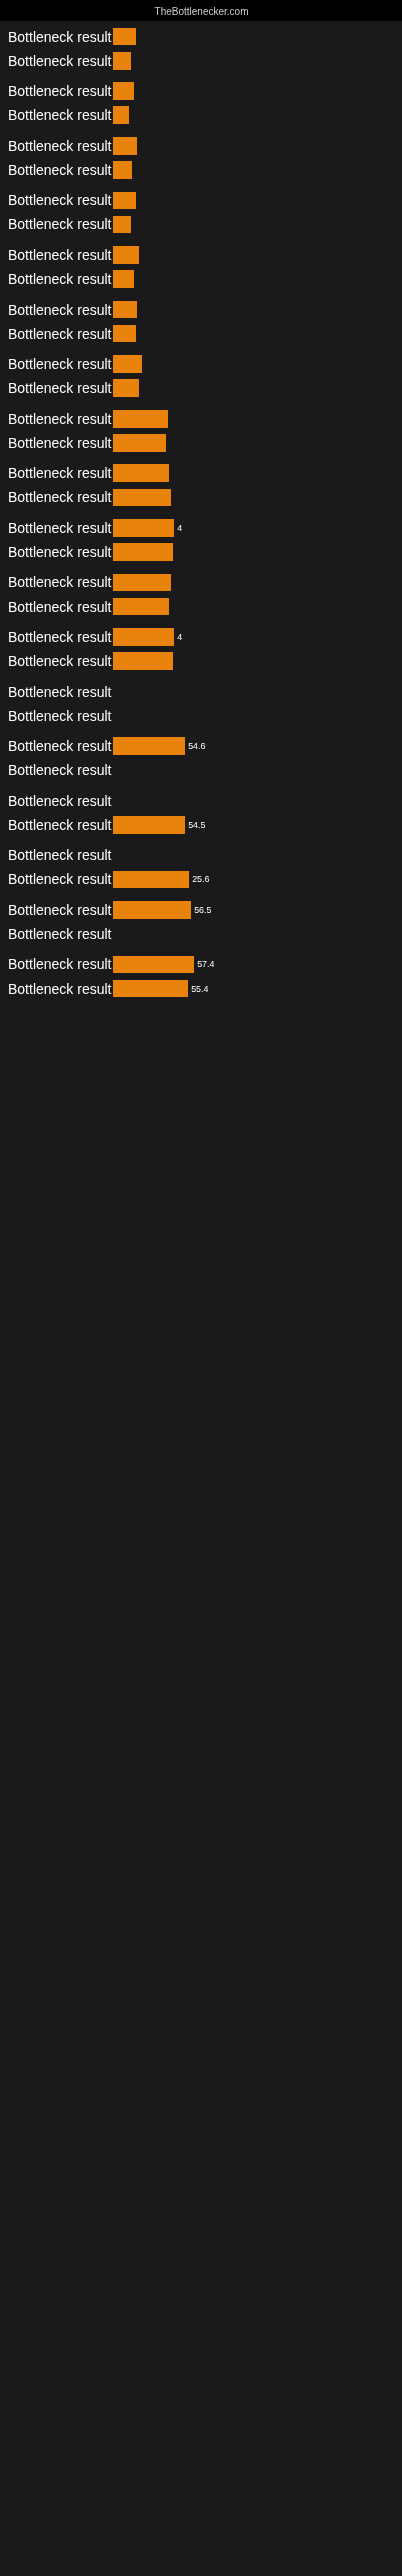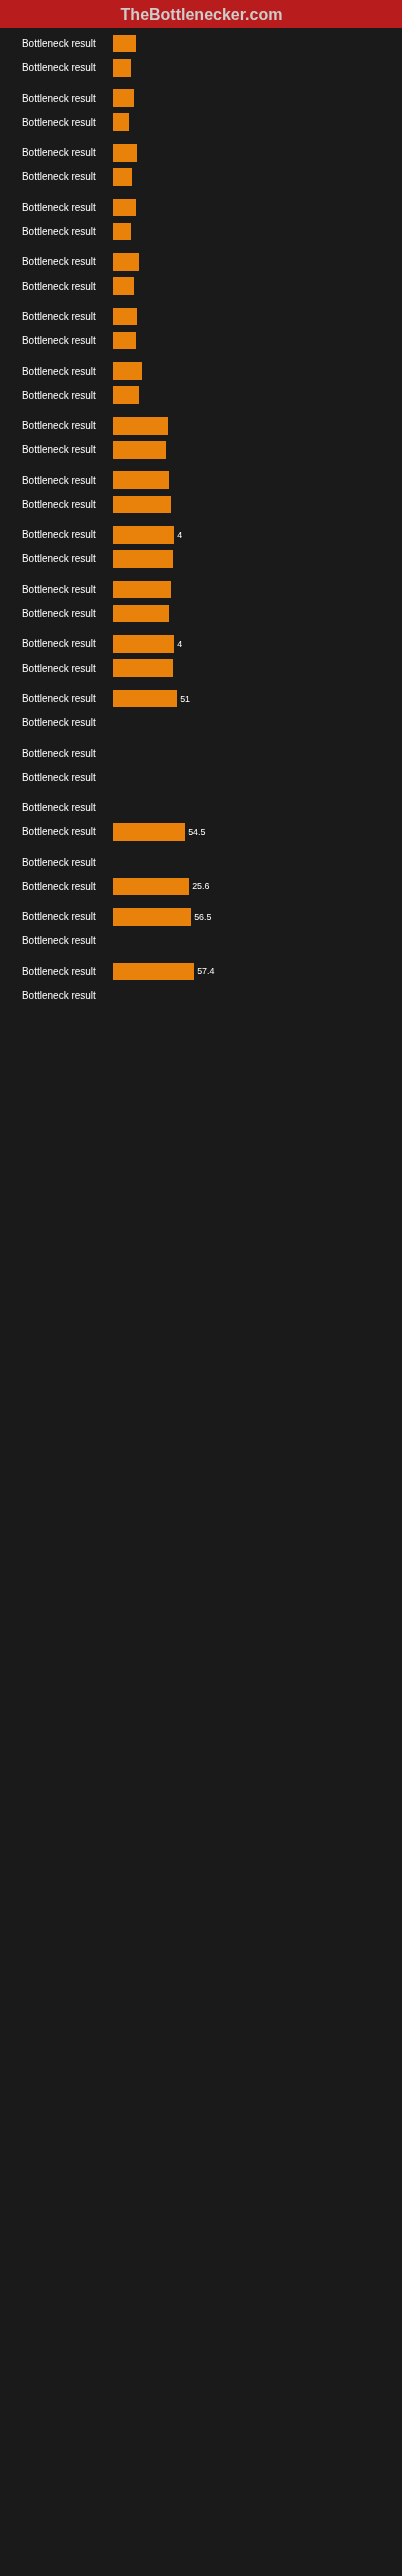--- a/index.html
+++ b/index.html
@@ -6,40 +6,40 @@
     body {
       width: 403px;
       background: #1a1a1a;
       font-family: Arial, sans-serif;
       font-size: 10.5px;
     }
     .header {
       text-align: center;
       color: #ccc;
       padding: 6.4px 0 3.2px 0;
-      font-size: 16px;
-      font-weight: bold;
-      background: #b91c1c;
+      font-size: 10px;
+      font-weight: normal;
+      background: #000000;
     }
     .chart-container {
       padding: 4.8px 8px;
       background: #1a1a1a;
     }
     .bar-row {
       display: flex;
       align-items: center;
       margin-bottom: 1.6px;
       height: 22.5px;
     }
     .bar-label {
       color: #fff;
-      font-size: 10px;
+      font-size: 14px;
       width: 105px;
       min-width: 105px;
-      text-align: center;
+      text-align: right;
       padding-right: 3.2px;
       white-space: nowrap;
     }
     .bar-wrap {
       flex: 1;
       height: 17.7px;
       display: flex;
       align-items: center;
     }
     .bar {
@@ -220,31 +220,31 @@
       </div>
       <div class="bar-row">
         <div class="bar-label">Bottleneck result</div>
         <div class="bar-wrap">
           <div class="bar" style="width: 60px;"></div>
         </div>
       </div>
       <div class="spacer"></div>
       <div class="bar-row">
         <div class="bar-label">Bottleneck result</div>
-        <div class="bar-wrap">
-          <div class="bar" style="width: 64px;"></div>
-          <span class="bar-value">51</span>
-        </div>
-      </div>
-      <div class="bar-row">
-        <div class="bar-label">Bottleneck result</div>
-      </div>
-      <div class="spacer"></div>
-      <div class="bar-row">
-        <div class="bar-label">Bottleneck result</div>
+      </div>
+      <div class="bar-row">
+        <div class="bar-label">Bottleneck result</div>
+      </div>
+      <div class="spacer"></div>
+      <div class="bar-row">
+        <div class="bar-label">Bottleneck result</div>
+        <div class="bar-wrap">
+          <div class="bar" style="width: 72px;"></div>
+          <span class="bar-value">54.6</span>
+        </div>
       </div>
       <div class="bar-row">
         <div class="bar-label">Bottleneck result</div>
       </div>
       <div class="spacer"></div>
       <div class="bar-row">
         <div class="bar-label">Bottleneck result</div>
       </div>
       <div class="bar-row">
         <div class="bar-label">Bottleneck result</div>
@@ -278,17 +278,21 @@
       <div class="spacer"></div>
       <div class="bar-row">
         <div class="bar-label">Bottleneck result</div>
         <div class="bar-wrap">
           <div class="bar" style="width: 81px;"></div>
           <span class="bar-value">57.4</span>
         </div>
       </div>
       <div class="bar-row">
         <div class="bar-label">Bottleneck result</div>
+        <div class="bar-wrap">
+          <div class="bar" style="width: 75px;"></div>
+          <span class="bar-value">55.4</span>
+        </div>
       </div>
       <div class="spacer"></div>
     </div>
 </div>
 
 
 </body></html>

